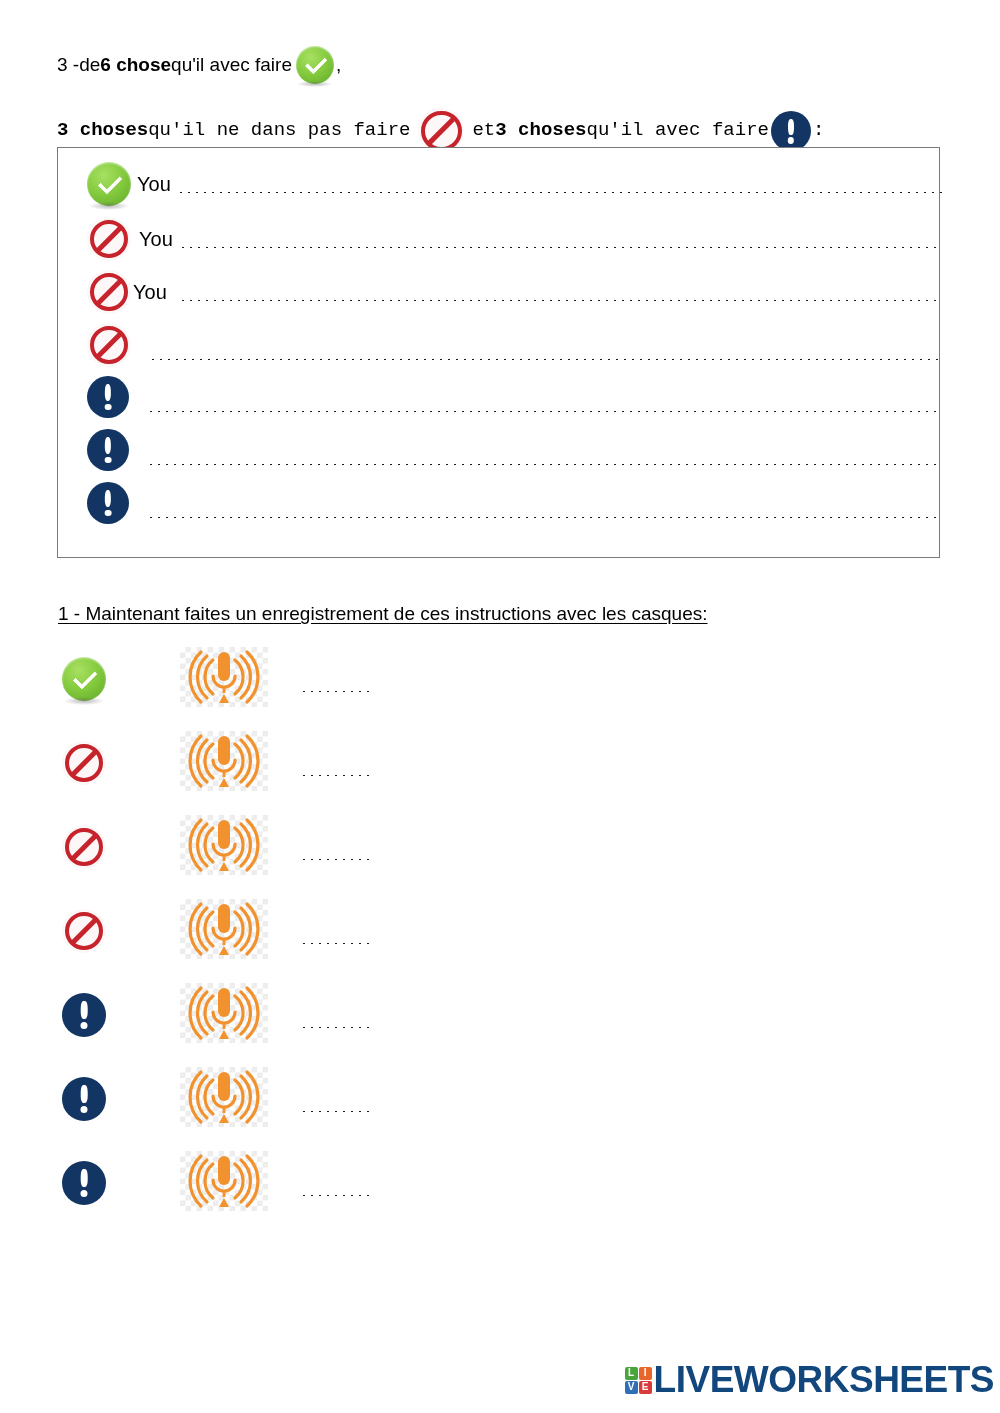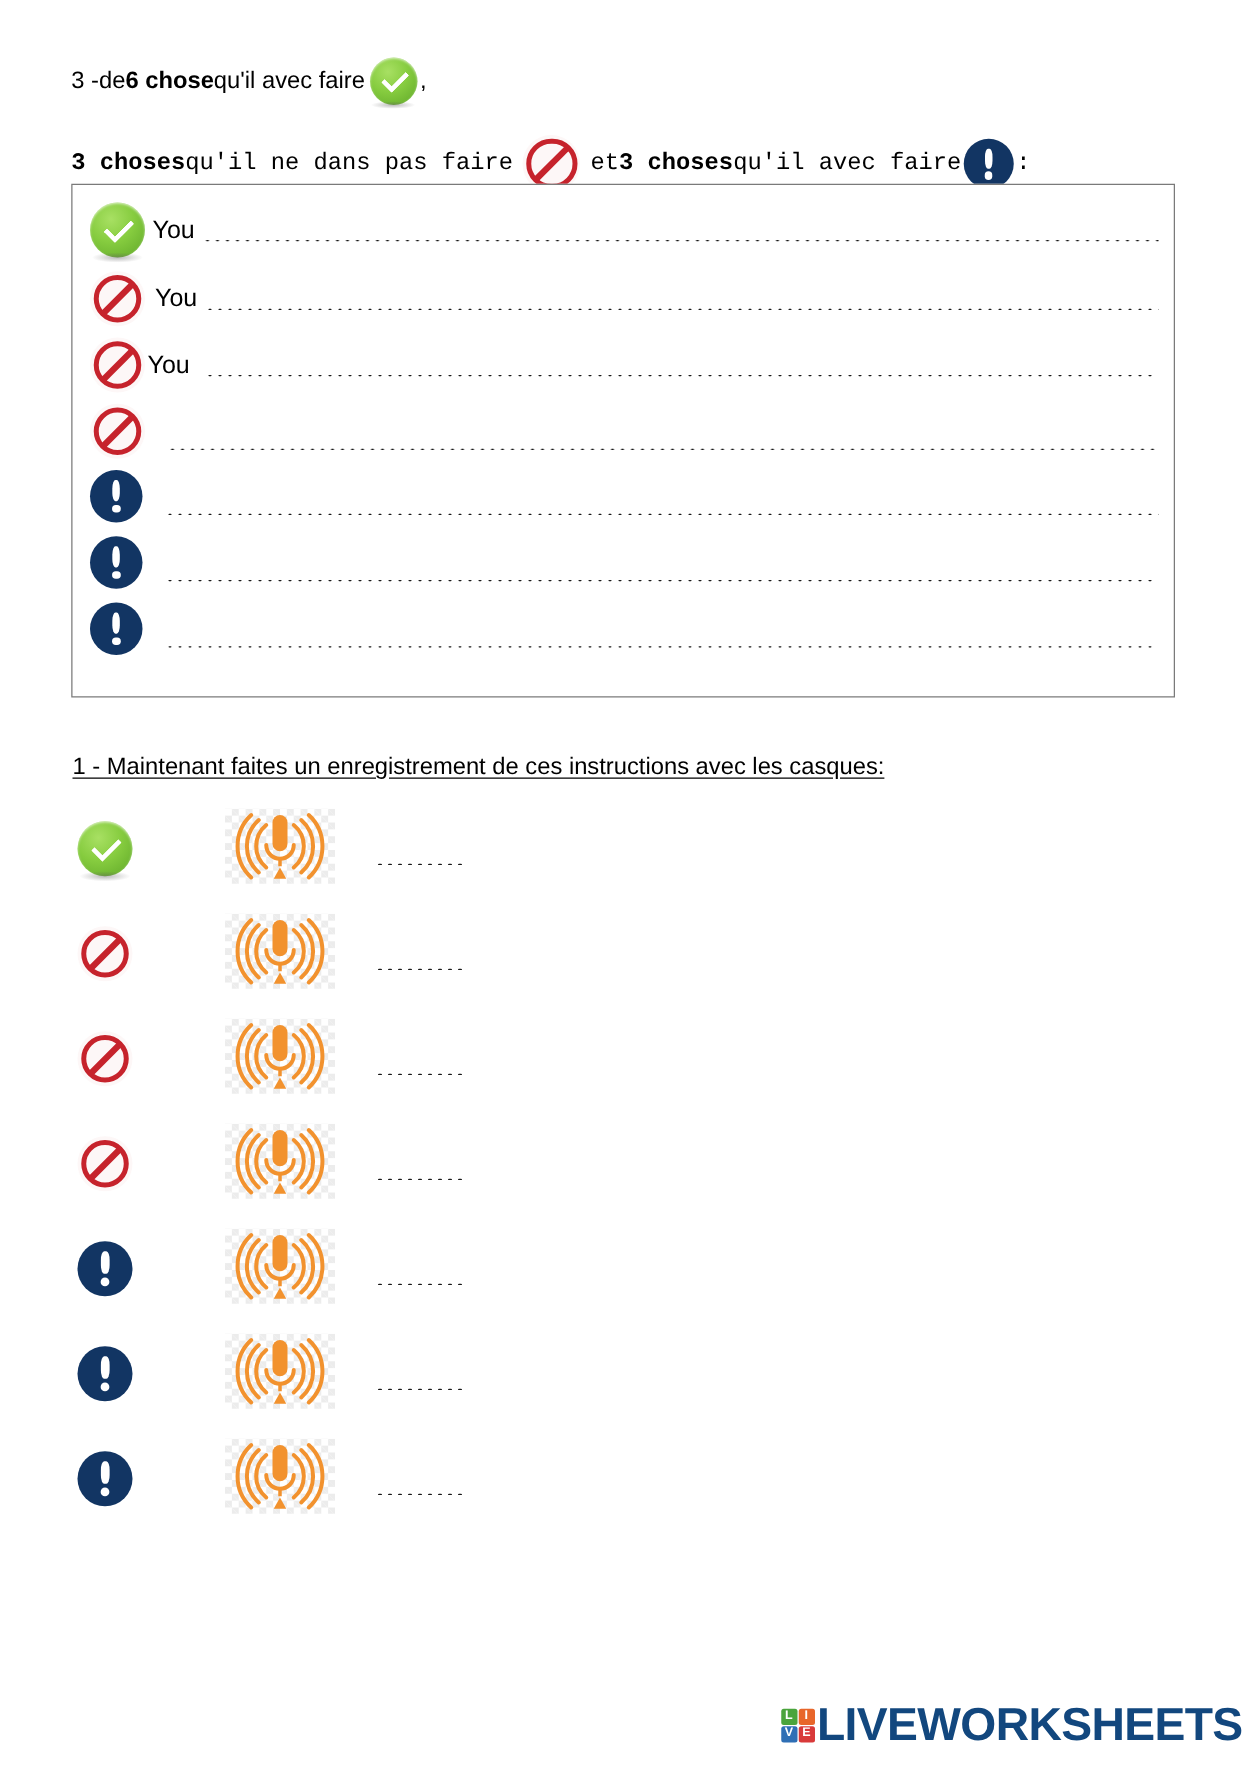--- a/index.html
+++ b/index.html
@@ -131,21 +131,21 @@
     left: 57px;
     top: 147px;
     width: 883px;
     height: 411px;
     border: 1.5px solid #7a7a7a;
     background: #ffffff;
     box-sizing: border-box;
   }
   .ans-row {
     position: absolute;
-    left: 14px;
+    left: 29px;
     display: flex;
     align-items: center;
     width: 855px;
   }
   .ans-row .lbl {
     font-size: 20px;
     flex: none;
   }
   .dots {
     flex: 1 1 auto;

